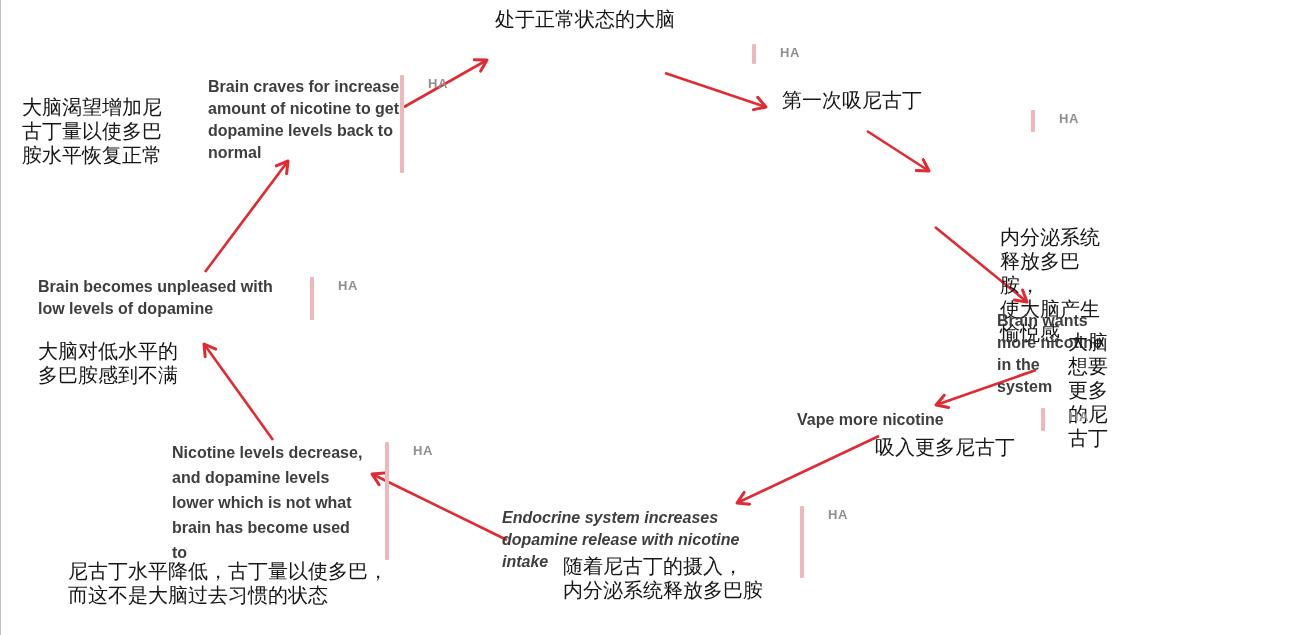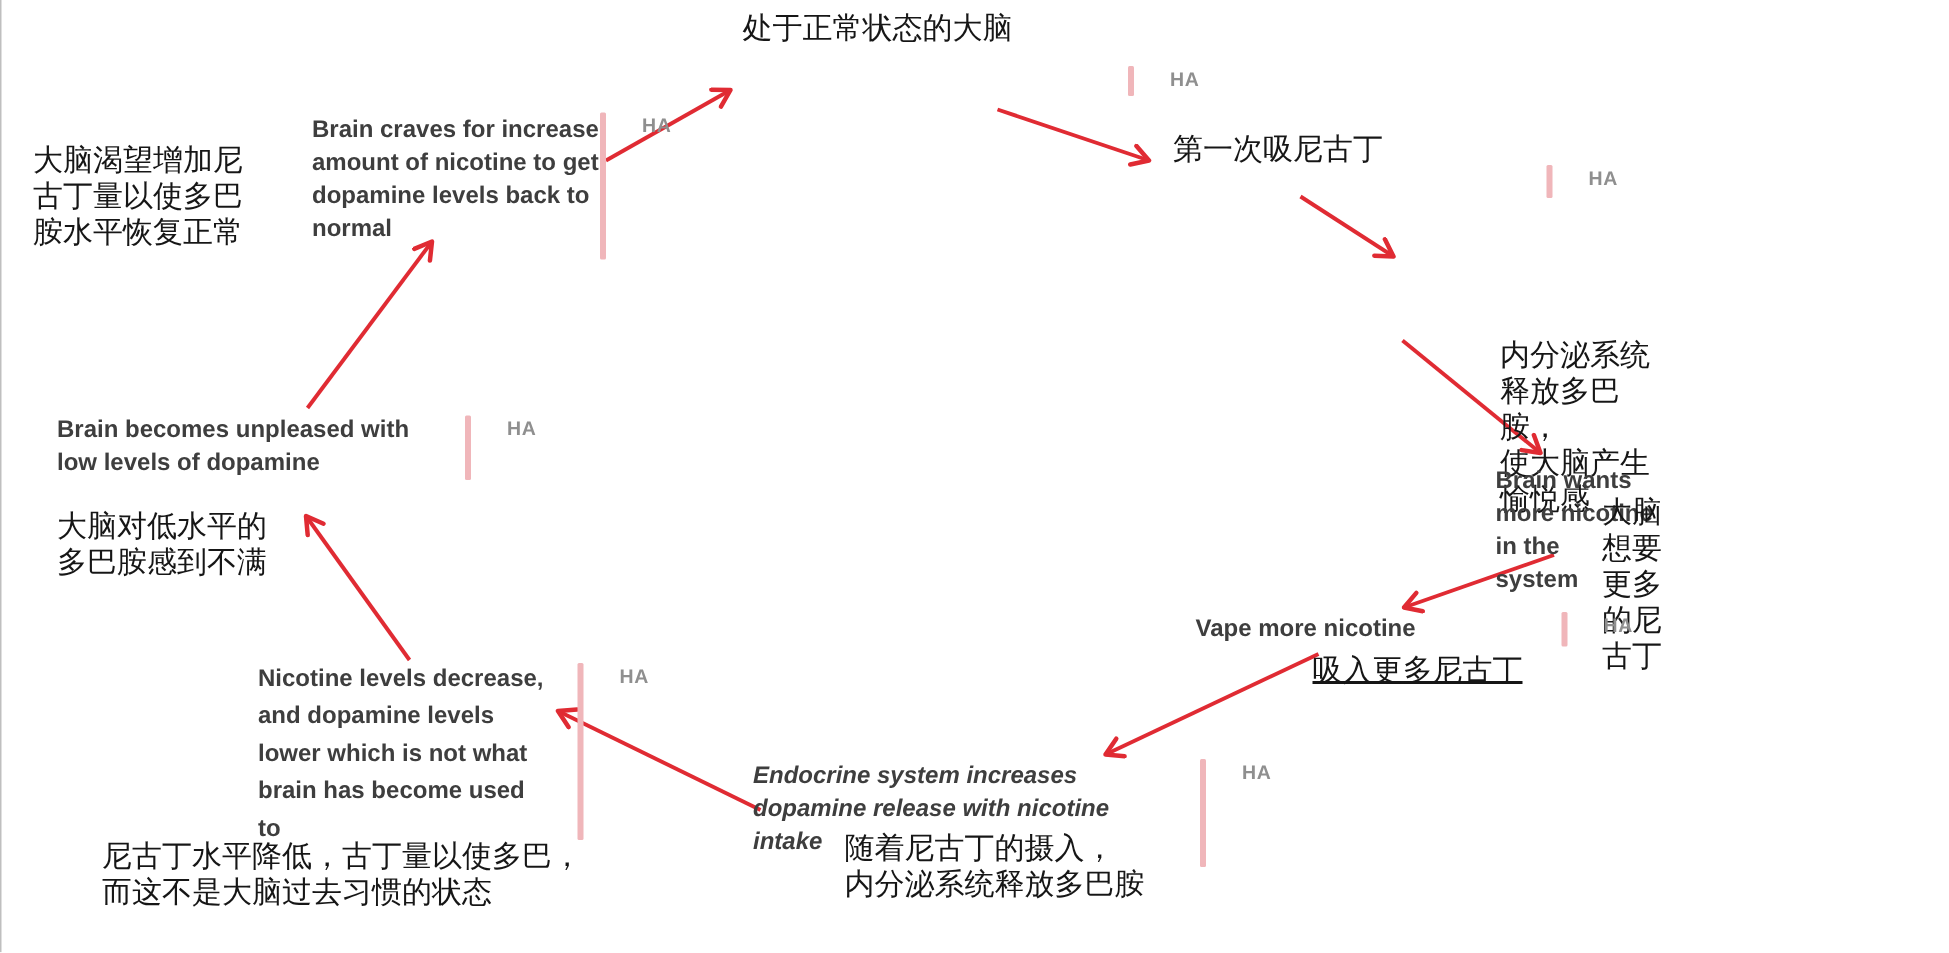--- a/index.html
+++ b/index.html
@@ -71,21 +71,21 @@
   <div class="node-zh" style="left:782px;top:88px;">第一次吸尼古丁</div>
 
   <div class="node-zh" style="left:1000px;top:225px;">内分泌系统释放多巴胺，
 使大脑产生愉悦感</div>
 
   <div class="node-en" style="left:997px;top:310px;">Brain wants more nicotine in the
 system</div>
   <div class="node-zh" style="left:1068px;top:330px;">大脑想要更多的尼古丁</div>
 
   <div class="node-en" style="left:797px;top:409px;">Vape more nicotine</div>
-  <div class="node-zh" style="left:875px;top:435px;text-decoration:underline;">吸入更多尼古丁</div>
+  <div class="node-zh" style="left:875px;top:435px;">吸入更多尼古丁</div>
 
   <div class="node-en" style="left:502px;top:507px;font-style:italic;">Endocrine system increases
 dopamine release with nicotine
 intake</div>
   <div class="node-zh" style="left:563px;top:554px;">随着尼古丁的摄入，
 内分泌系统释放多巴胺</div>
 
   <div class="node-en" style="left:172px;top:440px;line-height:25px;">Nicotine levels decrease,
 and dopamine levels
 lower which is not what

